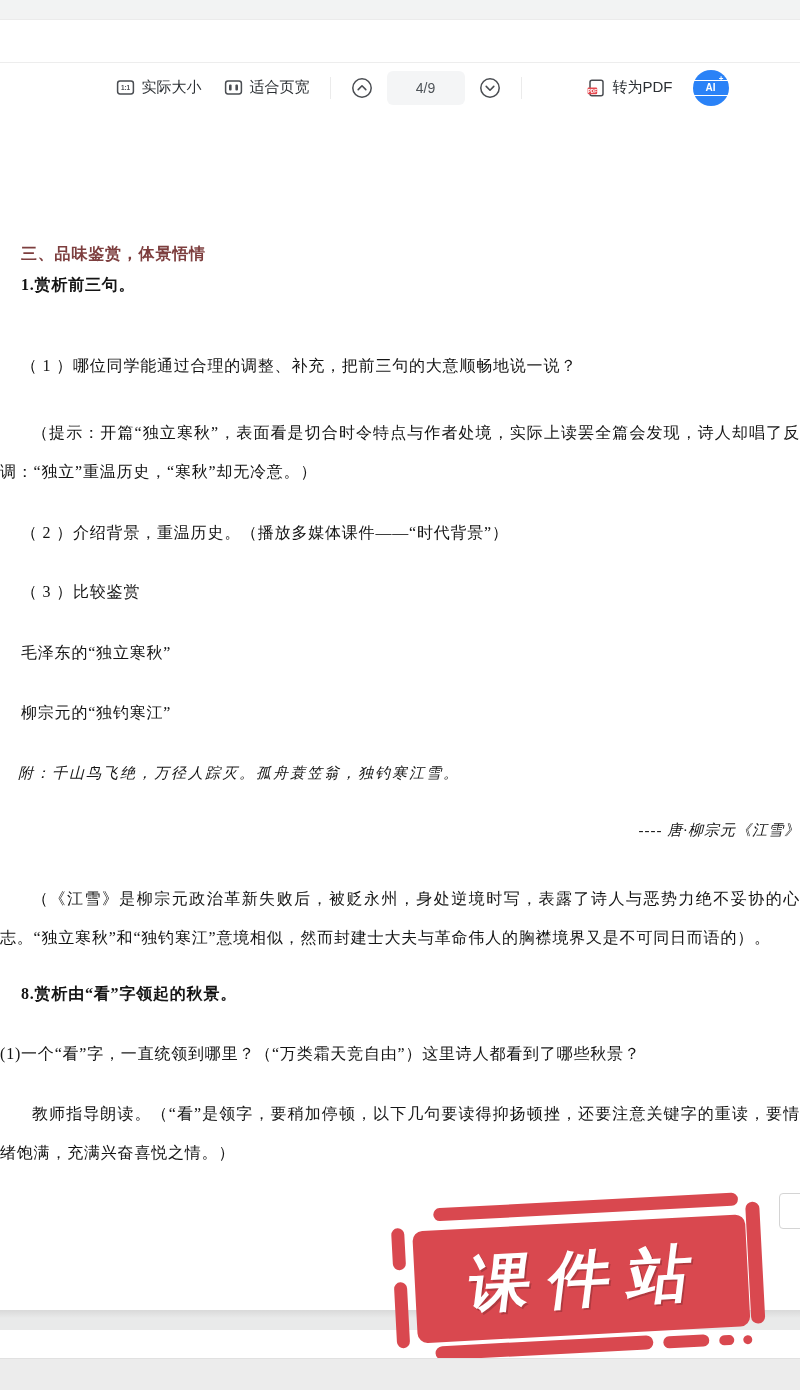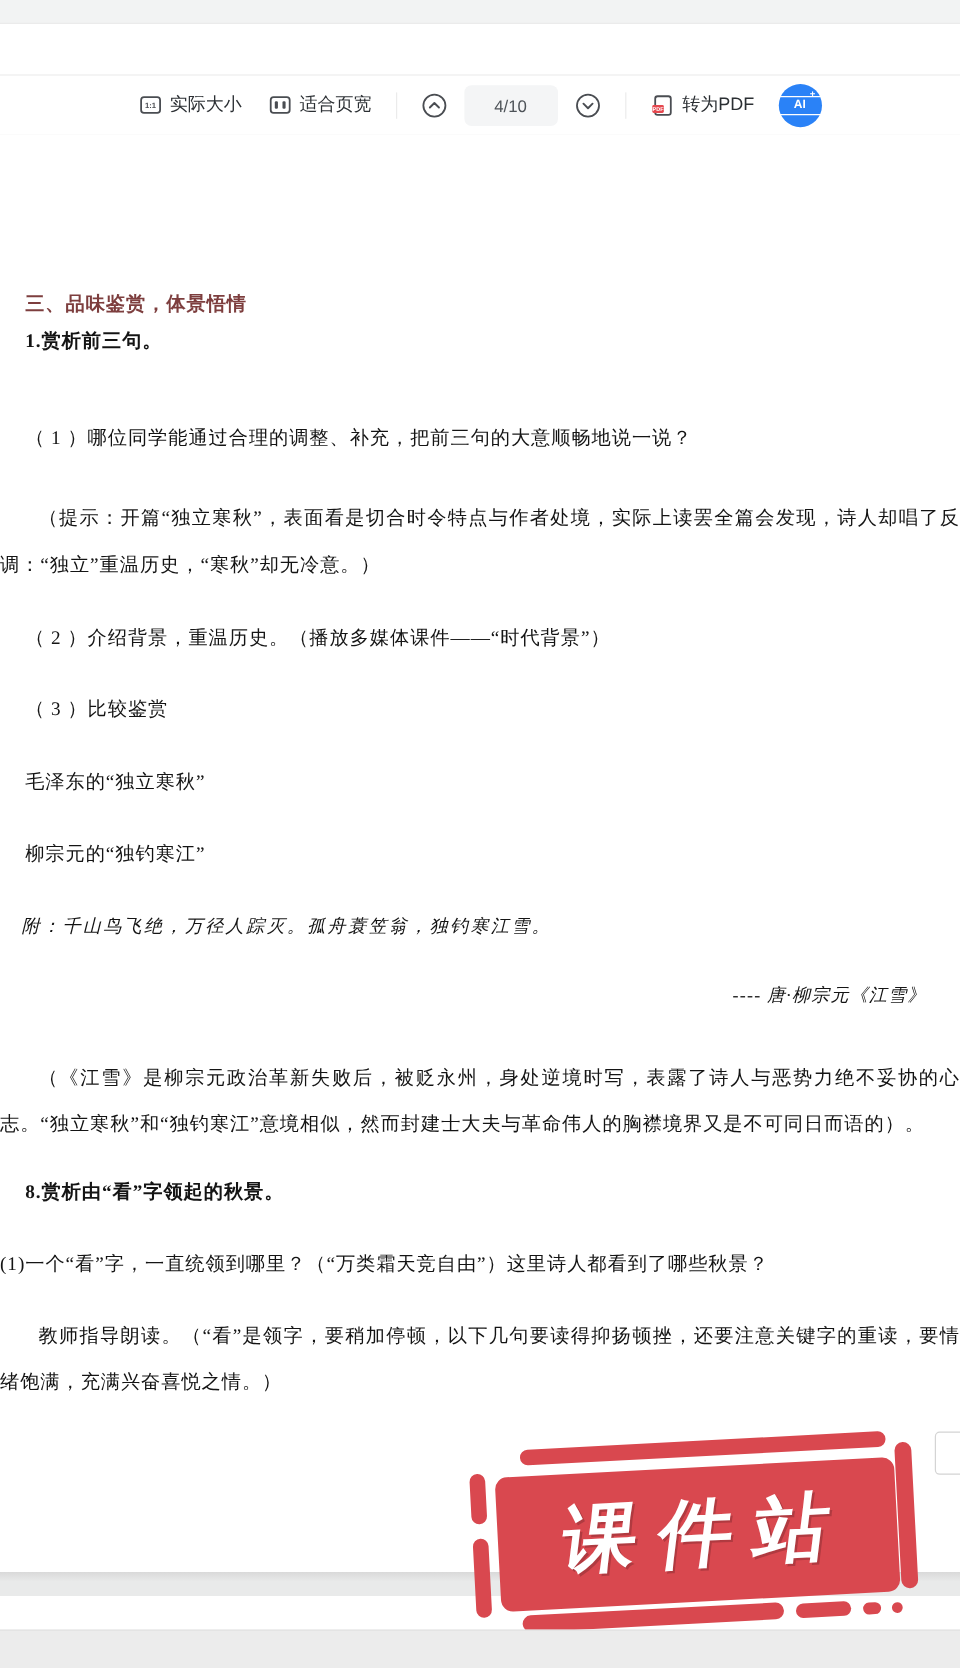--- a/index.html
+++ b/index.html
@@ -8,21 +8,21 @@
 
   
   .top-strip{position:absolute;top:0;left:0;right:0;height:19px;background:#f2f3f3;
              border-bottom:1px solid #ebebeb;}
 
   
   .toolbar{position:absolute;top:62px;left:0;right:0;height:49px;background:#fff;
            border-top:1px solid #ededed;border-bottom:1px solid #ededed;
            display:flex;align-items:center;justify-content:center;}
   .tb-btn{display:flex;align-items:center;gap:7px;color:#2b2f33;font-size:15px;
-          cursor:pointer;white-space:nowrap;}
+          cursor:pointer;white-space:nowrap;margin-left:44px;}
   .tb-btn + .tb-btn{margin-left:22px;}
   .tb-divider{width:1px;height:22px;background:#ebebeb;margin:0 20px;}
   .tb-icon{display:inline-flex;align-items:center;justify-content:center;}
   .tb-icon svg{display:block;}
   .circle-btn{display:inline-flex;align-items:center;justify-content:center;cursor:pointer;}
   .page-box{min-width:78px;height:34px;background:#f4f5f6;border-radius:6px;margin:0 14px;
             display:flex;align-items:center;justify-content:center;
             color:#4e5358;font-size:14px;cursor:pointer;}
   .ai-btn{width:36px;height:36px;border-radius:50%;background:#2a82f7;margin-left:20px;
           display:flex;align-items:center;justify-content:center;position:relative;cursor:pointer;}
@@ -34,21 +34,21 @@
   .doc{position:absolute;top:112px;left:0;right:0;height:1198px;background:#fff;}
   .para{position:absolute;left:0;right:0;margin:0;color:#141414;font-size:16px;
         line-height:39px;letter-spacing:0.8px;text-align:justify;text-indent:32px;
         font-family:"Liberation Serif","DejaVu Serif",serif;}
   .para.sm-indent{text-indent:21px;}
   .para.no-indent{text-indent:0;}
   .para.maroon{color:#7d3e3e;font-weight:700;}
   .para.bold{font-weight:700;}
   .para.kai{font-style:italic;font-size:15px;letter-spacing:2px;text-indent:18px;}
   .para.kai-right{font-style:italic;font-size:15px;letter-spacing:1px;text-align:right;
-                  text-indent:0;padding-right:28px;}
+                  text-indent:0;}
 
   
   .sep-band{position:absolute;top:1310px;left:0;right:0;height:20px;z-index:2;
             background:linear-gradient(180deg,#d9d9d9 0,#e9eaea 40%,#e9eaea 100%);}
   .bottom-band{position:absolute;top:1358px;left:0;right:0;height:32px;background:#ececec;
                border-top:1px solid #e1e1e1;z-index:9;}
 
   
   .float-widget{position:absolute;top:1193px;left:779px;width:40px;height:34px;background:#fff;
                 border:1px solid #d4d4d4;border-radius:4px;z-index:5;}
@@ -103,21 +103,21 @@
 
     <div class="tb-divider"></div>
 
     <span class="circle-btn">
       <svg width="22" height="22" viewBox="0 0 22 22" fill="none">
         <circle cx="11" cy="11" r="9.2" stroke="#4a4d52" stroke-width="1.5"></circle>
         <path d="M7.2 12.6 L11 8.8 L14.8 12.6" stroke="#4a4d52" stroke-width="1.6" stroke-linecap="round" stroke-linejoin="round"></path>
       </svg>
     </span>
 
-    <div class="page-box">4/10</div>
+    <div class="page-box">4/9</div>
 
     <span class="circle-btn">
       <svg width="22" height="22" viewBox="0 0 22 22" fill="none">
         <circle cx="11" cy="11" r="9.2" stroke="#4a4d52" stroke-width="1.5"></circle>
         <path d="M7.2 9.4 L11 13.2 L14.8 9.4" stroke="#4a4d52" stroke-width="1.6" stroke-linecap="round" stroke-linejoin="round"></path>
       </svg>
     </span>
 
     <div class="tb-divider"></div>
 

